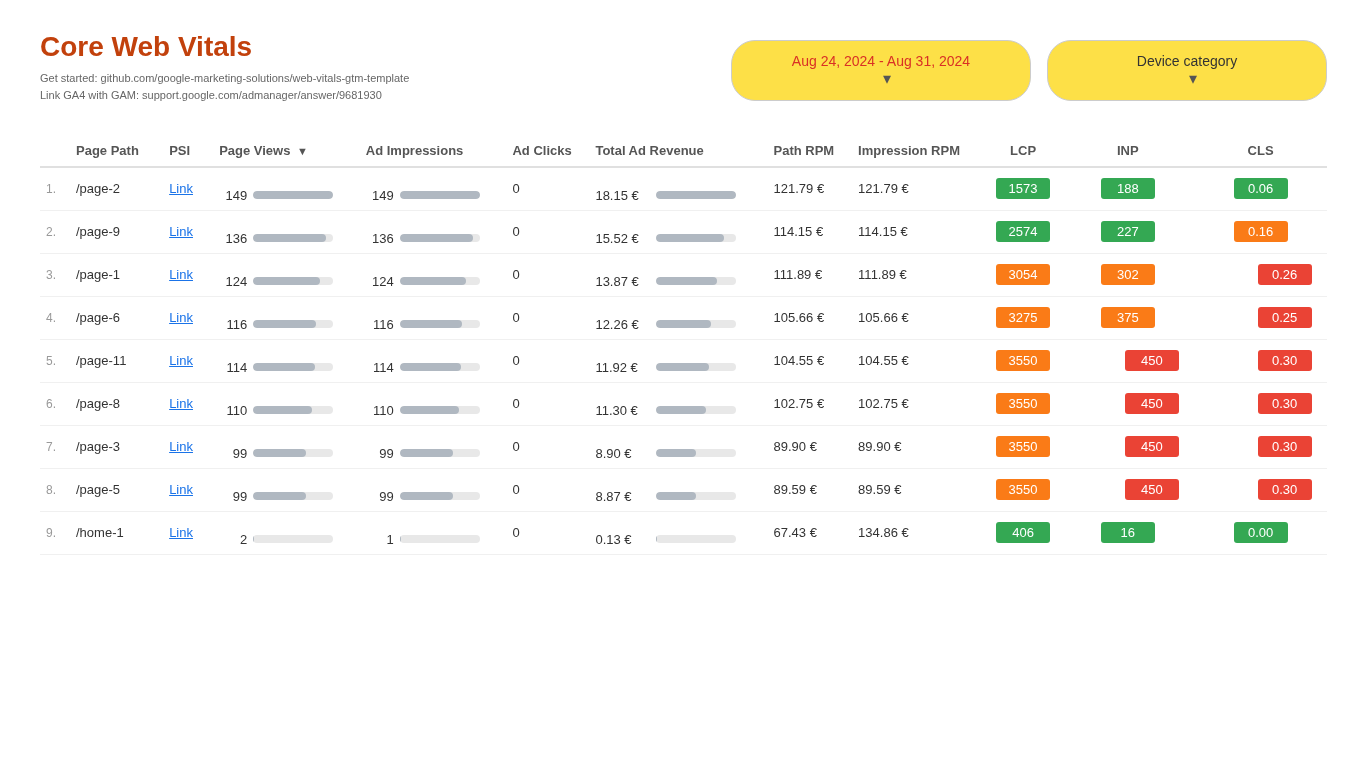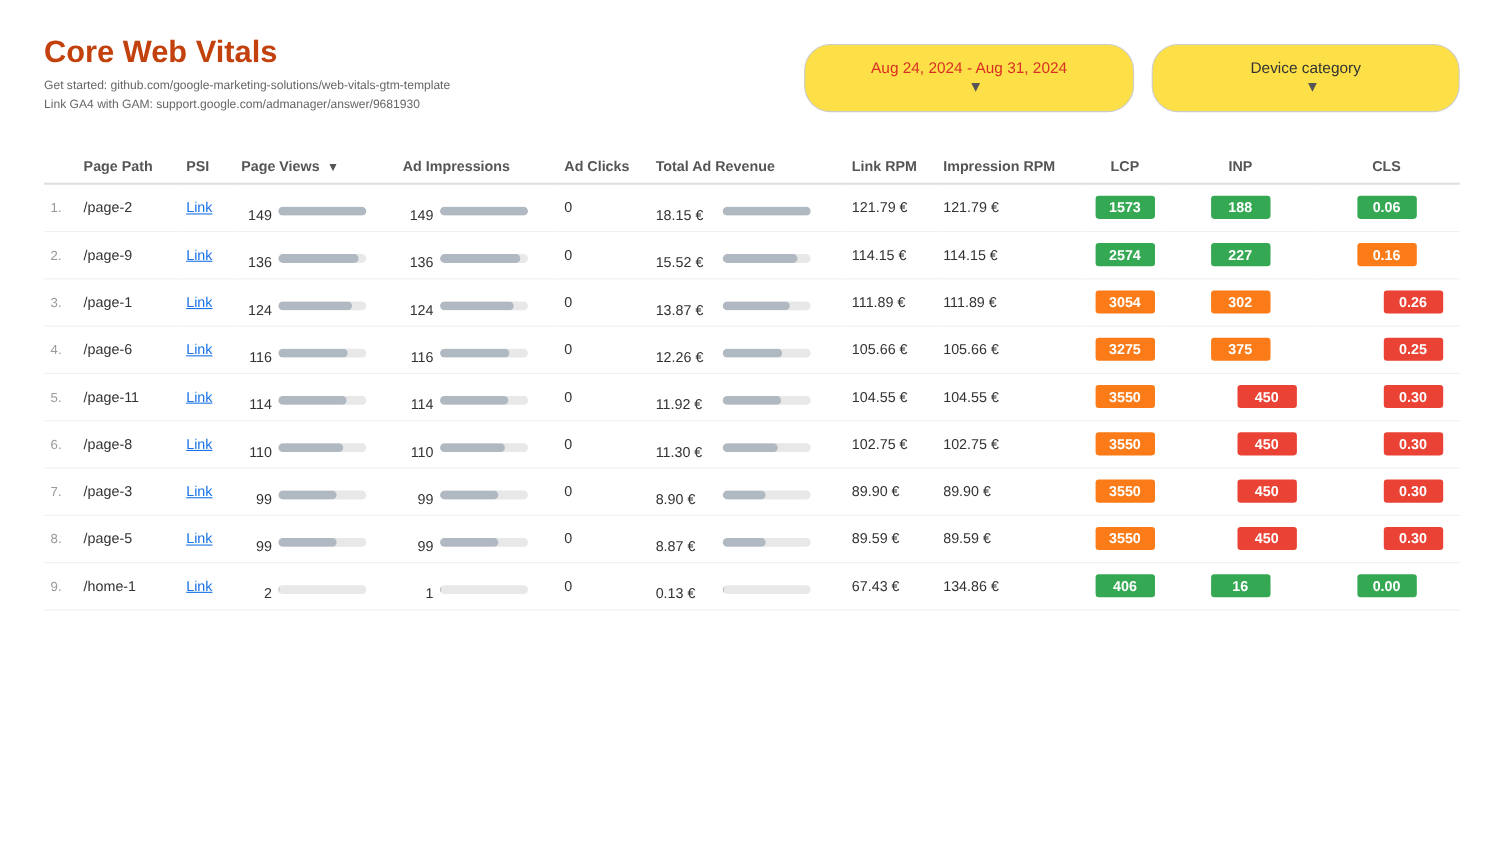--- a/index.html
+++ b/index.html
@@ -92,20 +92,21 @@
       min-width: 80px;
     }
     td.psi-link {
       color: #1a73e8;
       text-decoration: underline;
       cursor: pointer;
       width: 50px;
     }
     .bar-cell {
       display: flex;
+      align-items: center;
       gap: 6px;
       margin-top: 13px;
     }
     .bar-num {
       min-width: 28px;
       text-align: right;
       color: #333;
     }
     .bar-bg {
       width: 80px;
@@ -124,21 +125,21 @@
     }
     .rev-num {
       min-width: 55px;
     }
     .metric-badge {
       display: inline-block;
       min-width: 54px;
       text-align: center;
       padding: 3px 6px;
       border-radius: 3px;
-      font-weight: 700;
+      font-weight: 400;
       color: #fff;
       font-size: 13px;
     }
     .green { background: #34a853; }
     .orange { background: #fa7b17; }
     .red { background: #ea4335; margin-left: 48px; }
     th.lcp-col, th.inp-col, th.cls-col {
       text-align: center;
     }
     td.lcp-col, td.inp-col, td.cls-col {
@@ -177,21 +178,21 @@
 <table>
   <thead>
     <tr>
       <th></th>
       <th>Page Path</th>
       <th>PSI</th>
       <th style="cursor:pointer;">Page Views <span class="sort-arrow">▼</span></th>
       <th>Ad Impressions</th>
       <th>Ad Clicks</th>
       <th>Total Ad Revenue</th>
-      <th>Link RPM</th>
+      <th>Path RPM</th>
       <th>Impression RPM</th>
       <th class="lcp-col">LCP</th>
       <th class="inp-col">INP</th>
       <th class="cls-col">CLS</th>
     </tr>
   </thead>
   <tbody id="table-body">
   <tr>
     <td class="row-num">1.</td>
     <td class="page-path">/page-2</td>

